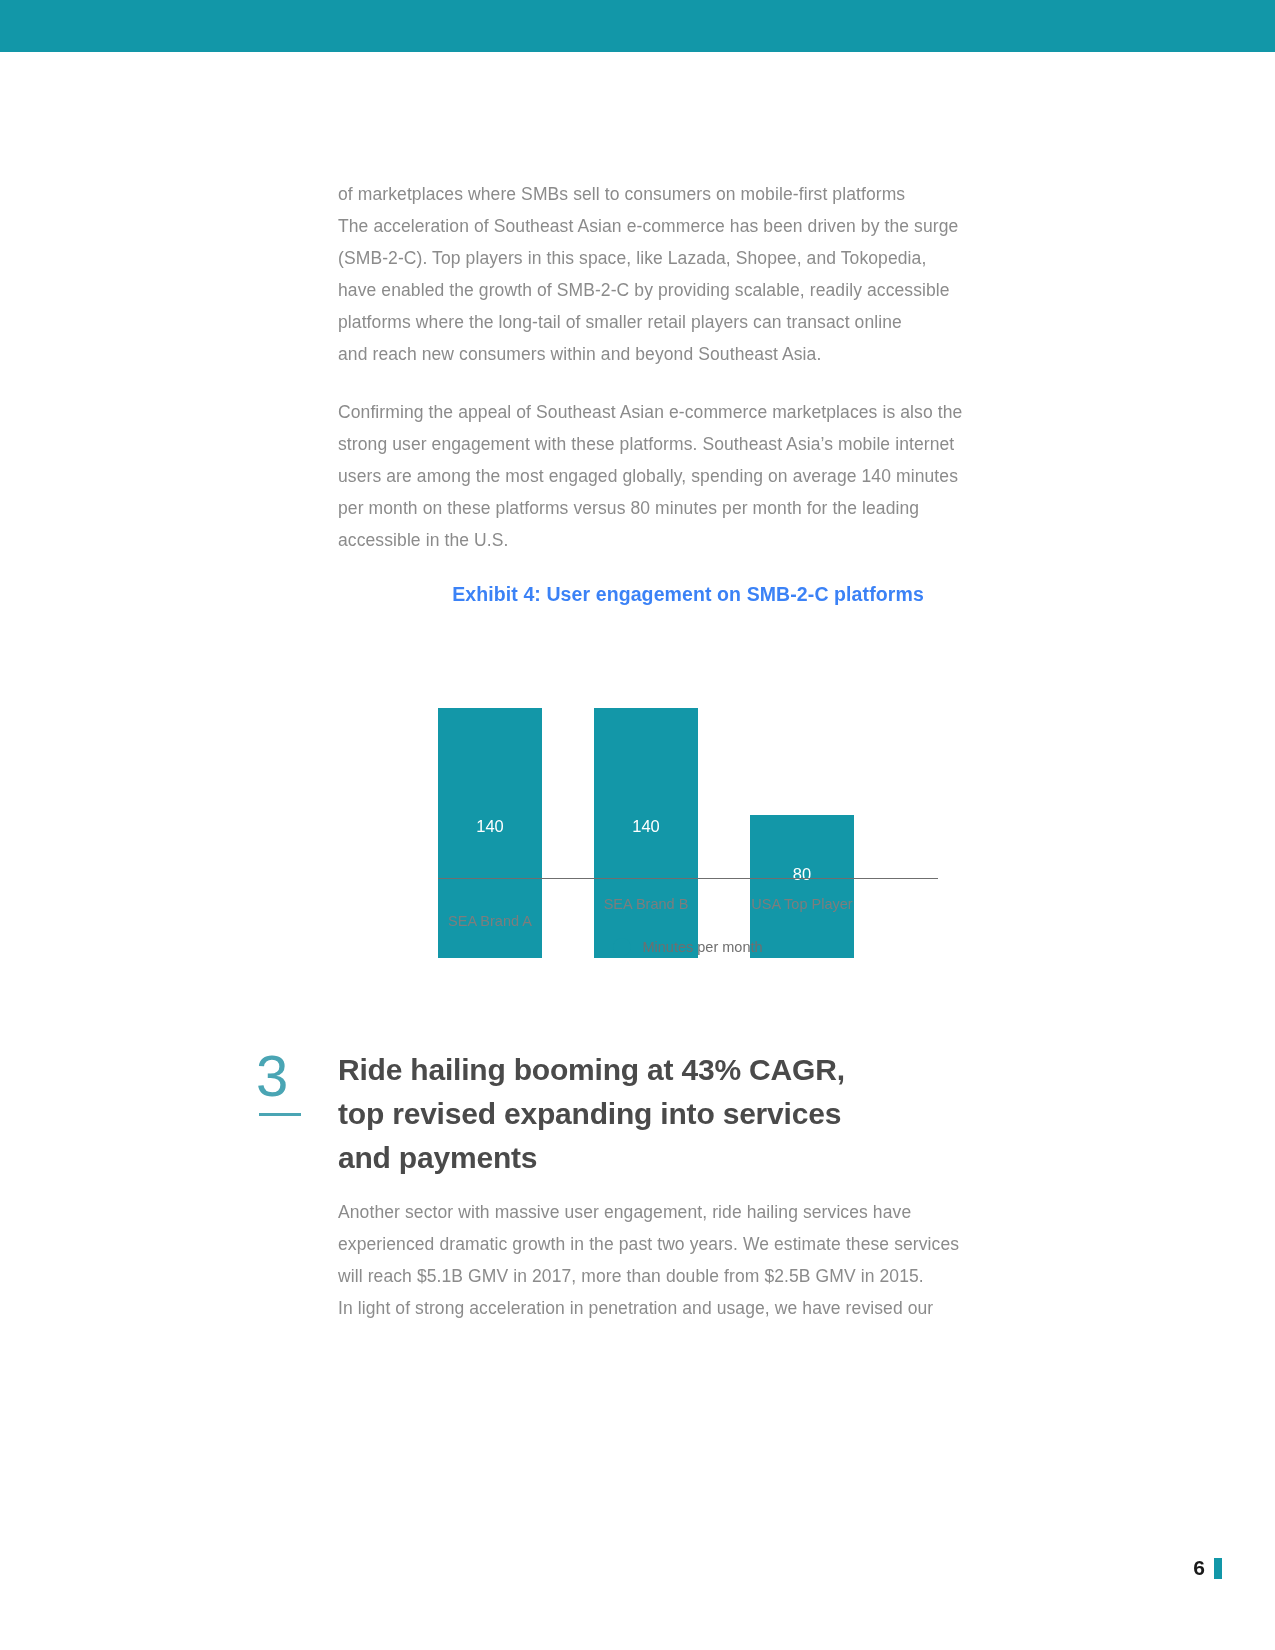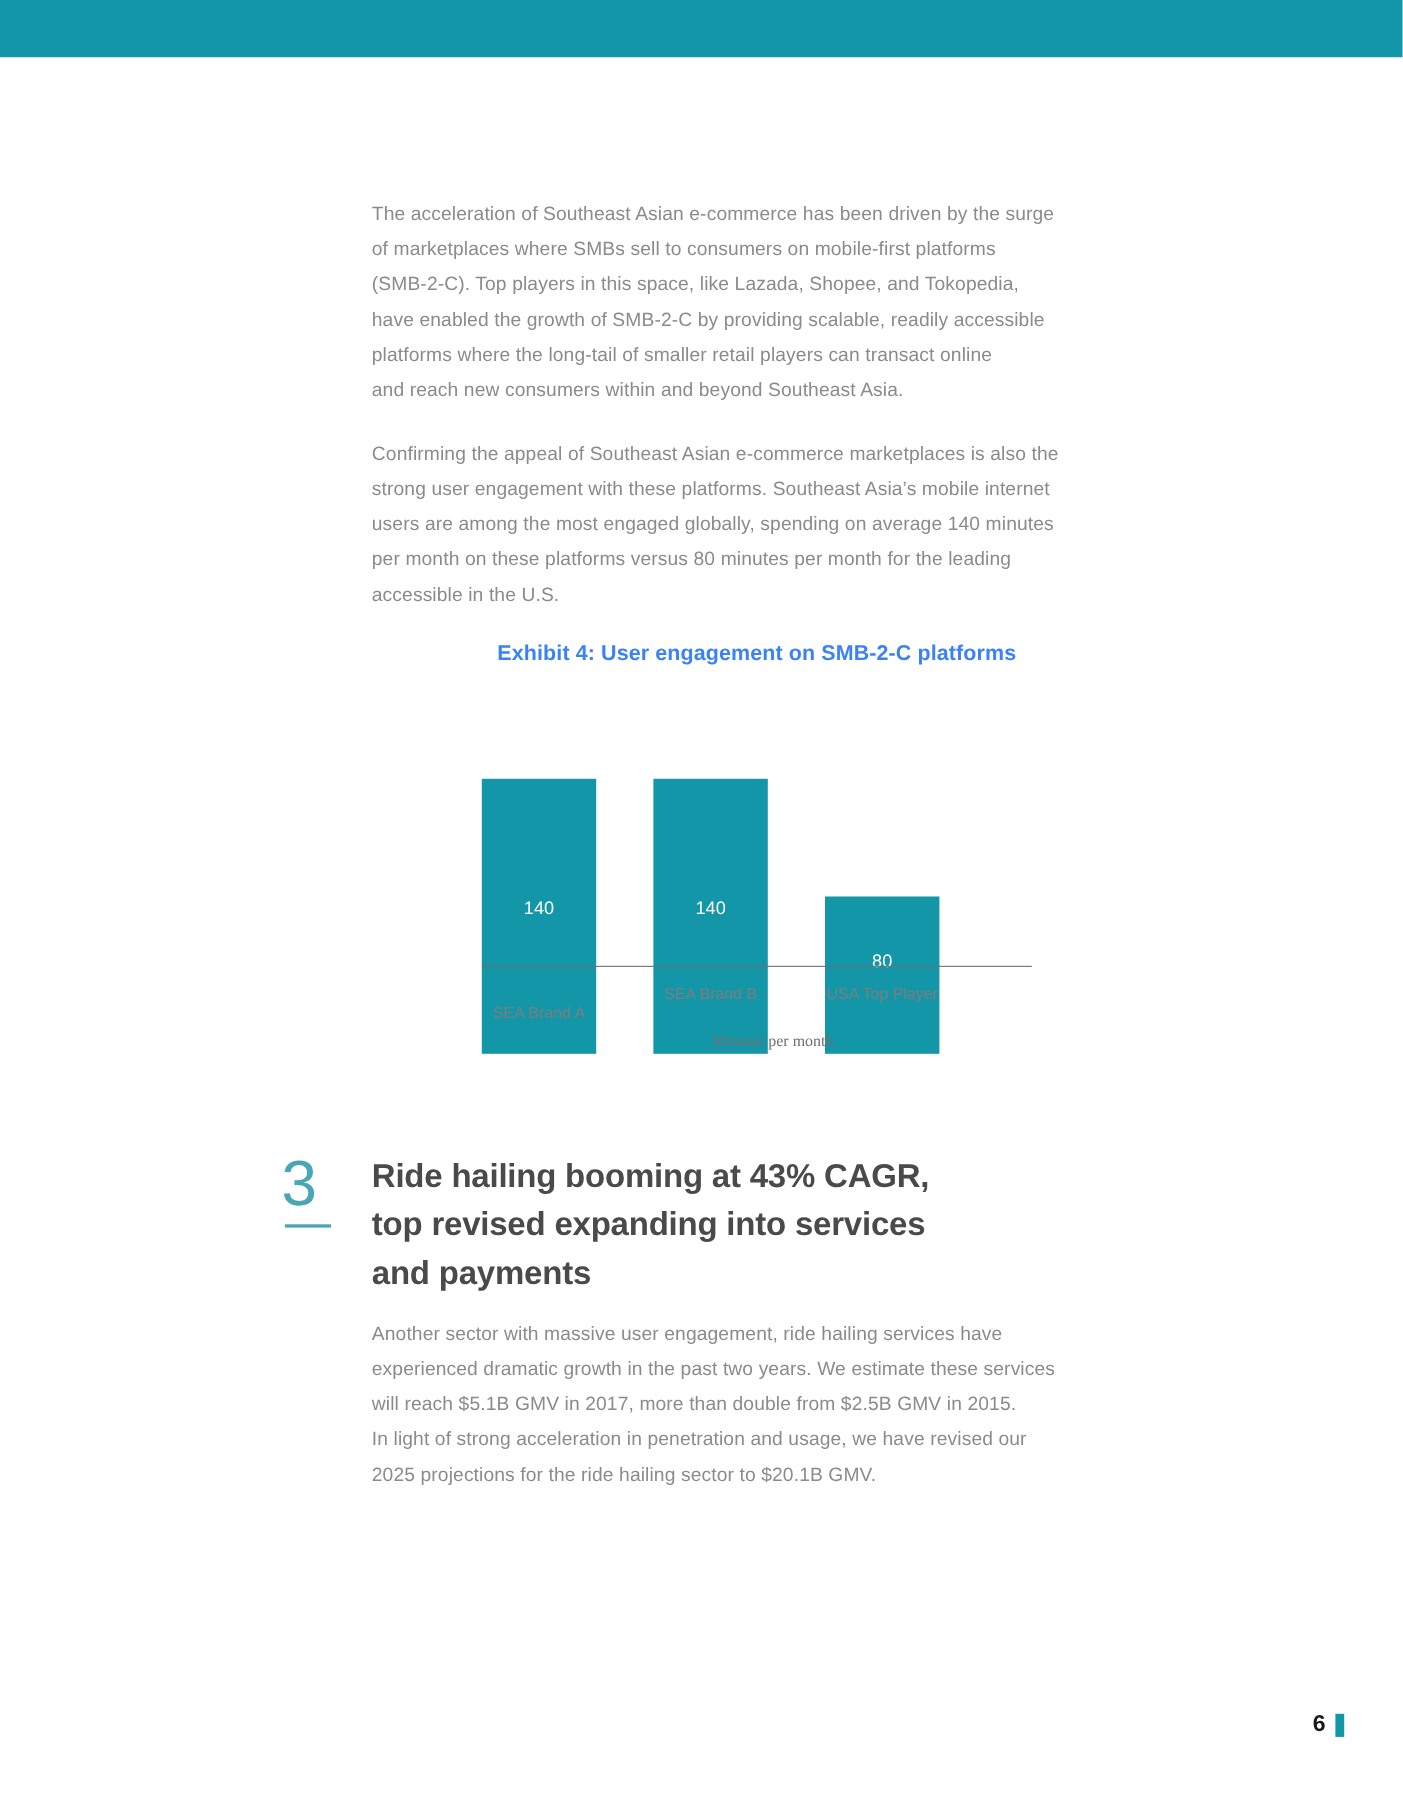--- a/index.html
+++ b/index.html
@@ -121,21 +121,20 @@
   .legend-dot {
     width: 18px;
     height: 18px;
     border-radius: 50%;
     background: #1397a8;
     display: inline-block;
   }
   .legend-label {
     font-size: 14.5px;
     color: #6f6f6f;
-    font-family: Liberation Serif, serif;
   }
 
   
   .section-num-wrap {
     position: absolute;
     left: -82px;
     top: 1045px;
     width: 64px;
     text-align: left;
   }
@@ -191,22 +190,22 @@
   }
 </style>
 </head>
 <body>
 
 <div class="top-bar"></div>
 
 <div class="content">
 
   <div class="body-para para-1">
+    <span class="ln">of marketplaces where SMBs sell to consumers on mobile-first platforms</span>
     <span class="ln">The acceleration of Southeast Asian e-commerce has been driven by the surge</span>
-    <span class="ln">of marketplaces where SMBs sell to consumers on mobile-first platforms</span>
     <span class="ln">(SMB-2-C). Top players in this space, like Lazada, Shopee, and Tokopedia,</span>
     <span class="ln">have enabled the growth of SMB-2-C by providing scalable, readily accessible</span>
     <span class="ln">platforms where the long-tail of smaller retail players can transact online</span>
     <span class="ln">and reach new consumers within and beyond Southeast Asia.</span>
   </div>
 
   <div class="body-para para-2">
     <span class="ln">Confirming the appeal of Southeast Asian e-commerce marketplaces is also the</span>
     <span class="ln">strong user engagement with these platforms. Southeast Asia’s mobile internet</span>
     <span class="ln">users are among the most engaged globally, spending on average 140 minutes</span>
@@ -256,21 +255,20 @@
     <span class="ln">Ride hailing booming at 43% CAGR,</span>
     <span class="ln">top revised expanding into services</span>
     <span class="ln">and payments</span>
   </div>
 
   <div class="body-para para-3">
     <span class="ln">Another sector with massive user engagement, ride hailing services have</span>
     <span class="ln">experienced dramatic growth in the past two years. We estimate these services</span>
     <span class="ln">will reach $5.1B GMV in 2017, more than double from $2.5B GMV in 2015.</span>
     <span class="ln">In light of strong acceleration in penetration and usage, we have revised our</span>
-    <span class="ln">2025 projections for the ride hailing sector to $20.1B GMV.</span>
   </div>
 
 </div>
 
 <div class="footer">
   <span class="page-number">6</span>
   <span class="footer-tick"></span>
 </div>
 
 </body></html>

